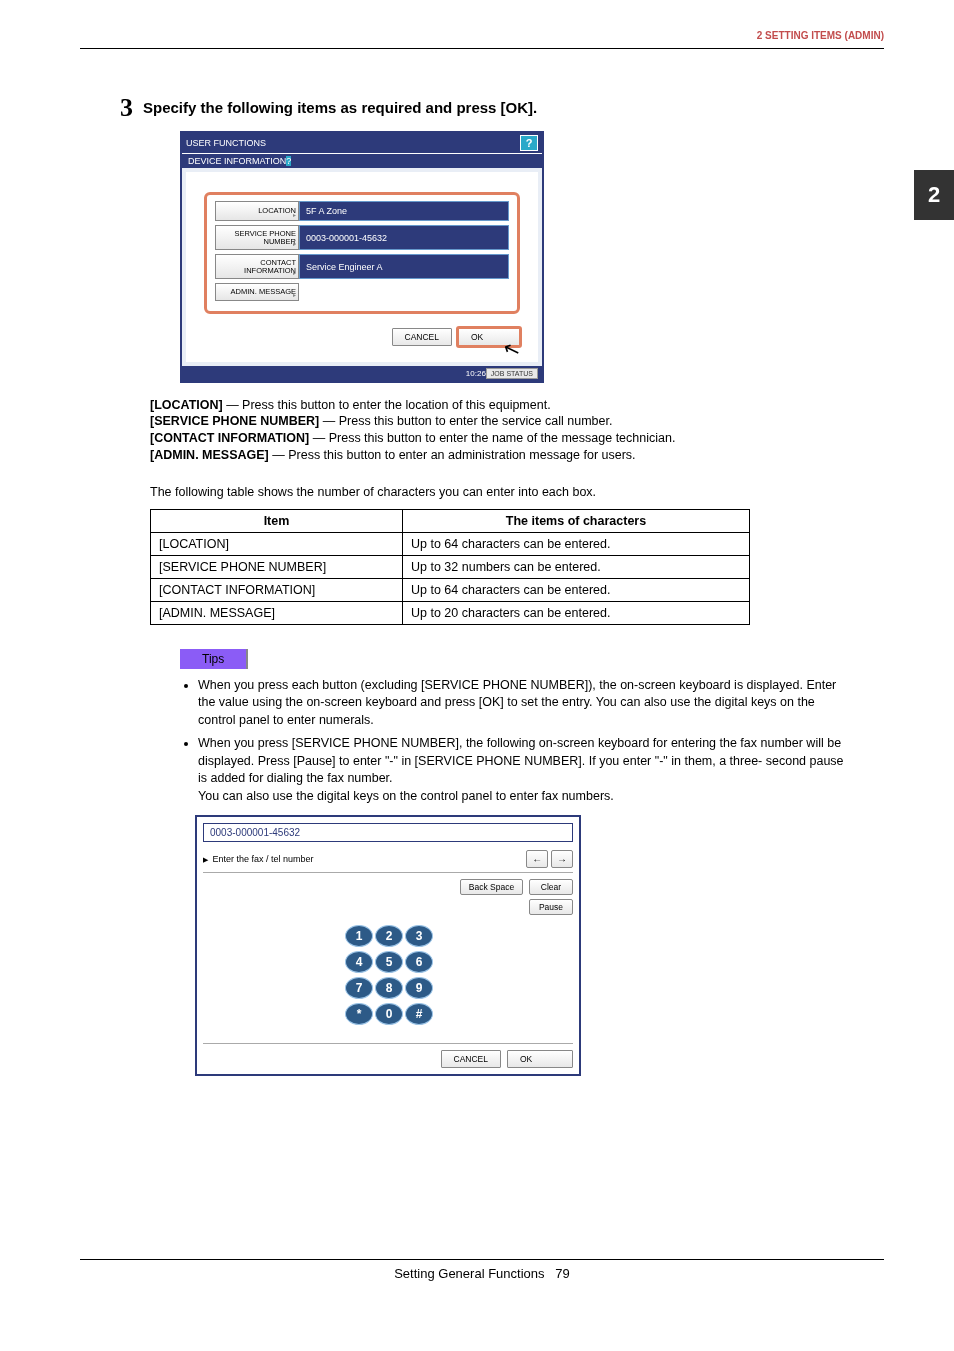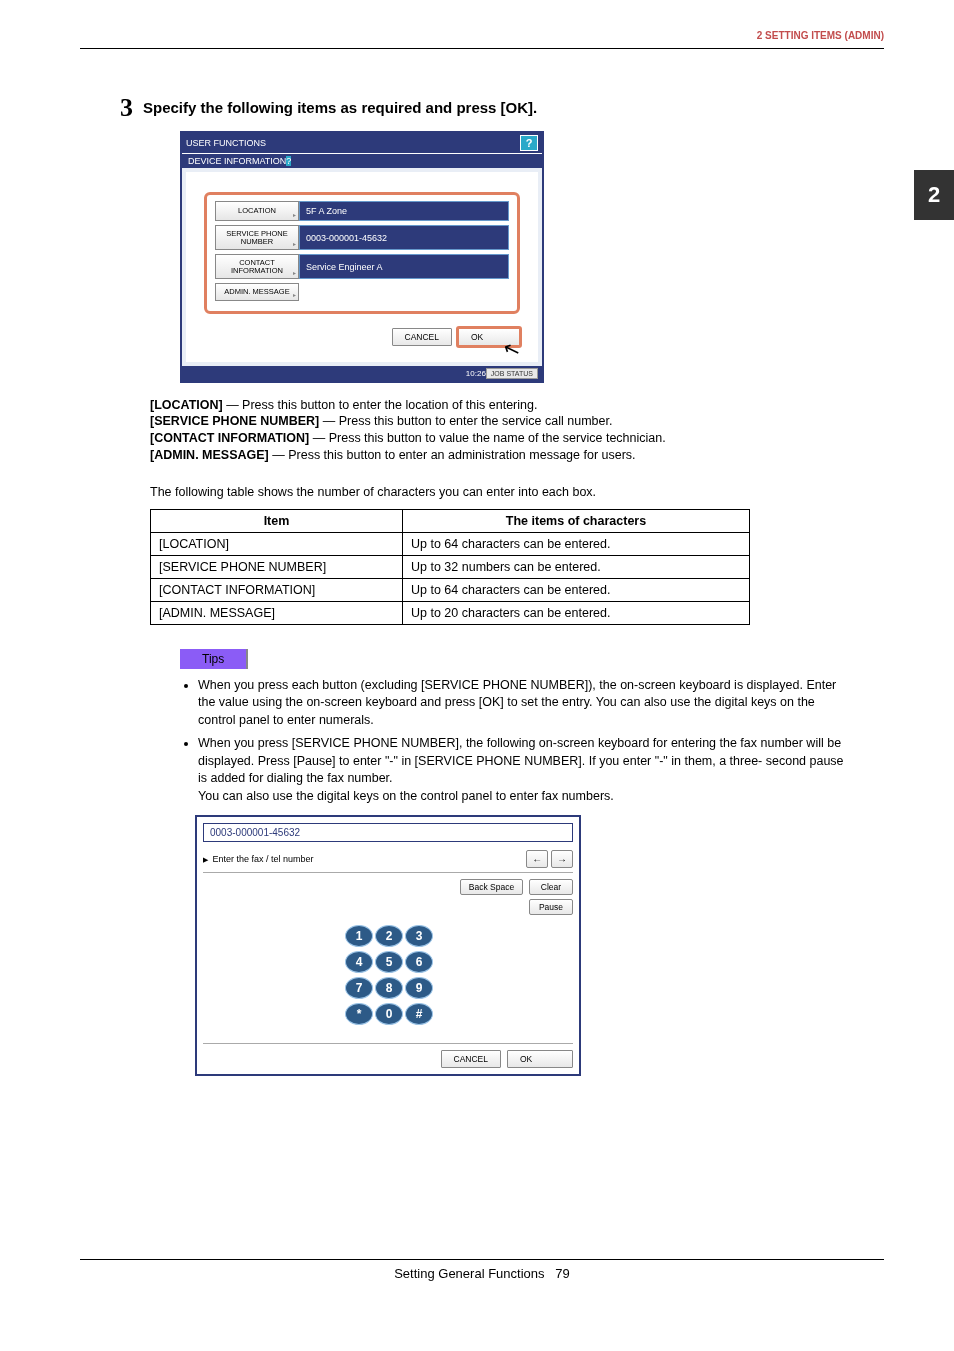--- a/index.html
+++ b/index.html
@@ -117,21 +117,21 @@
   .field-row {
     display: flex;
     align-items: stretch;
     margin-bottom: 4px;
   }
   .field-label {
     width: 78px;
     border: 1px solid #888;
     background: linear-gradient(#fff,#e6e6e6);
     font-size: 7.5px;
-    text-align: center;
+    text-align: right;
     padding: 4px 2px;
     display: flex;
     flex-direction: column;
     justify-content: center;
     line-height: 1;
     position: relative;
   }
   .field-label::after {
     content: "▸";
     position: absolute;
@@ -379,23 +379,23 @@
       </div>
       <div class="shot1-status">
         <span>10:26</span>
         <span class="jobstatus">JOB STATUS</span>
       </div>
       <span class="pointer" style="position:absolute; right:22px; bottom:20px;">↖</span>
     </div>
 
     
     <div class="para">
-      <div><b>[LOCATION]</b><span> — Press this button to enter the location of this entering.</span></div>
+      <div><b>[LOCATION]</b><span> — Press this button to enter the location of this equipment.</span></div>
       <div><b>[SERVICE PHONE NUMBER]</b><span> — Press this button to enter the service call number.</span></div>
-      <div><b>[CONTACT INFORMATION]</b><span> — Press this button to value the name of the service technician.</span></div>
+      <div><b>[CONTACT INFORMATION]</b><span> — Press this button to enter the name of the message technician.</span></div>
       <div><b>[ADMIN. MESSAGE]</b><span> — Press this button to enter an administration message for users.</span></div>
     </div>
 
     <div class="para" style="margin-top:20px;">The following table shows the number of characters you can enter into each box.</div>
 
     <table class="chartbl">
       <tbody>
           <tr>
         <th style="width:235px;">Item</th>
         <th>The items of characters</th>

